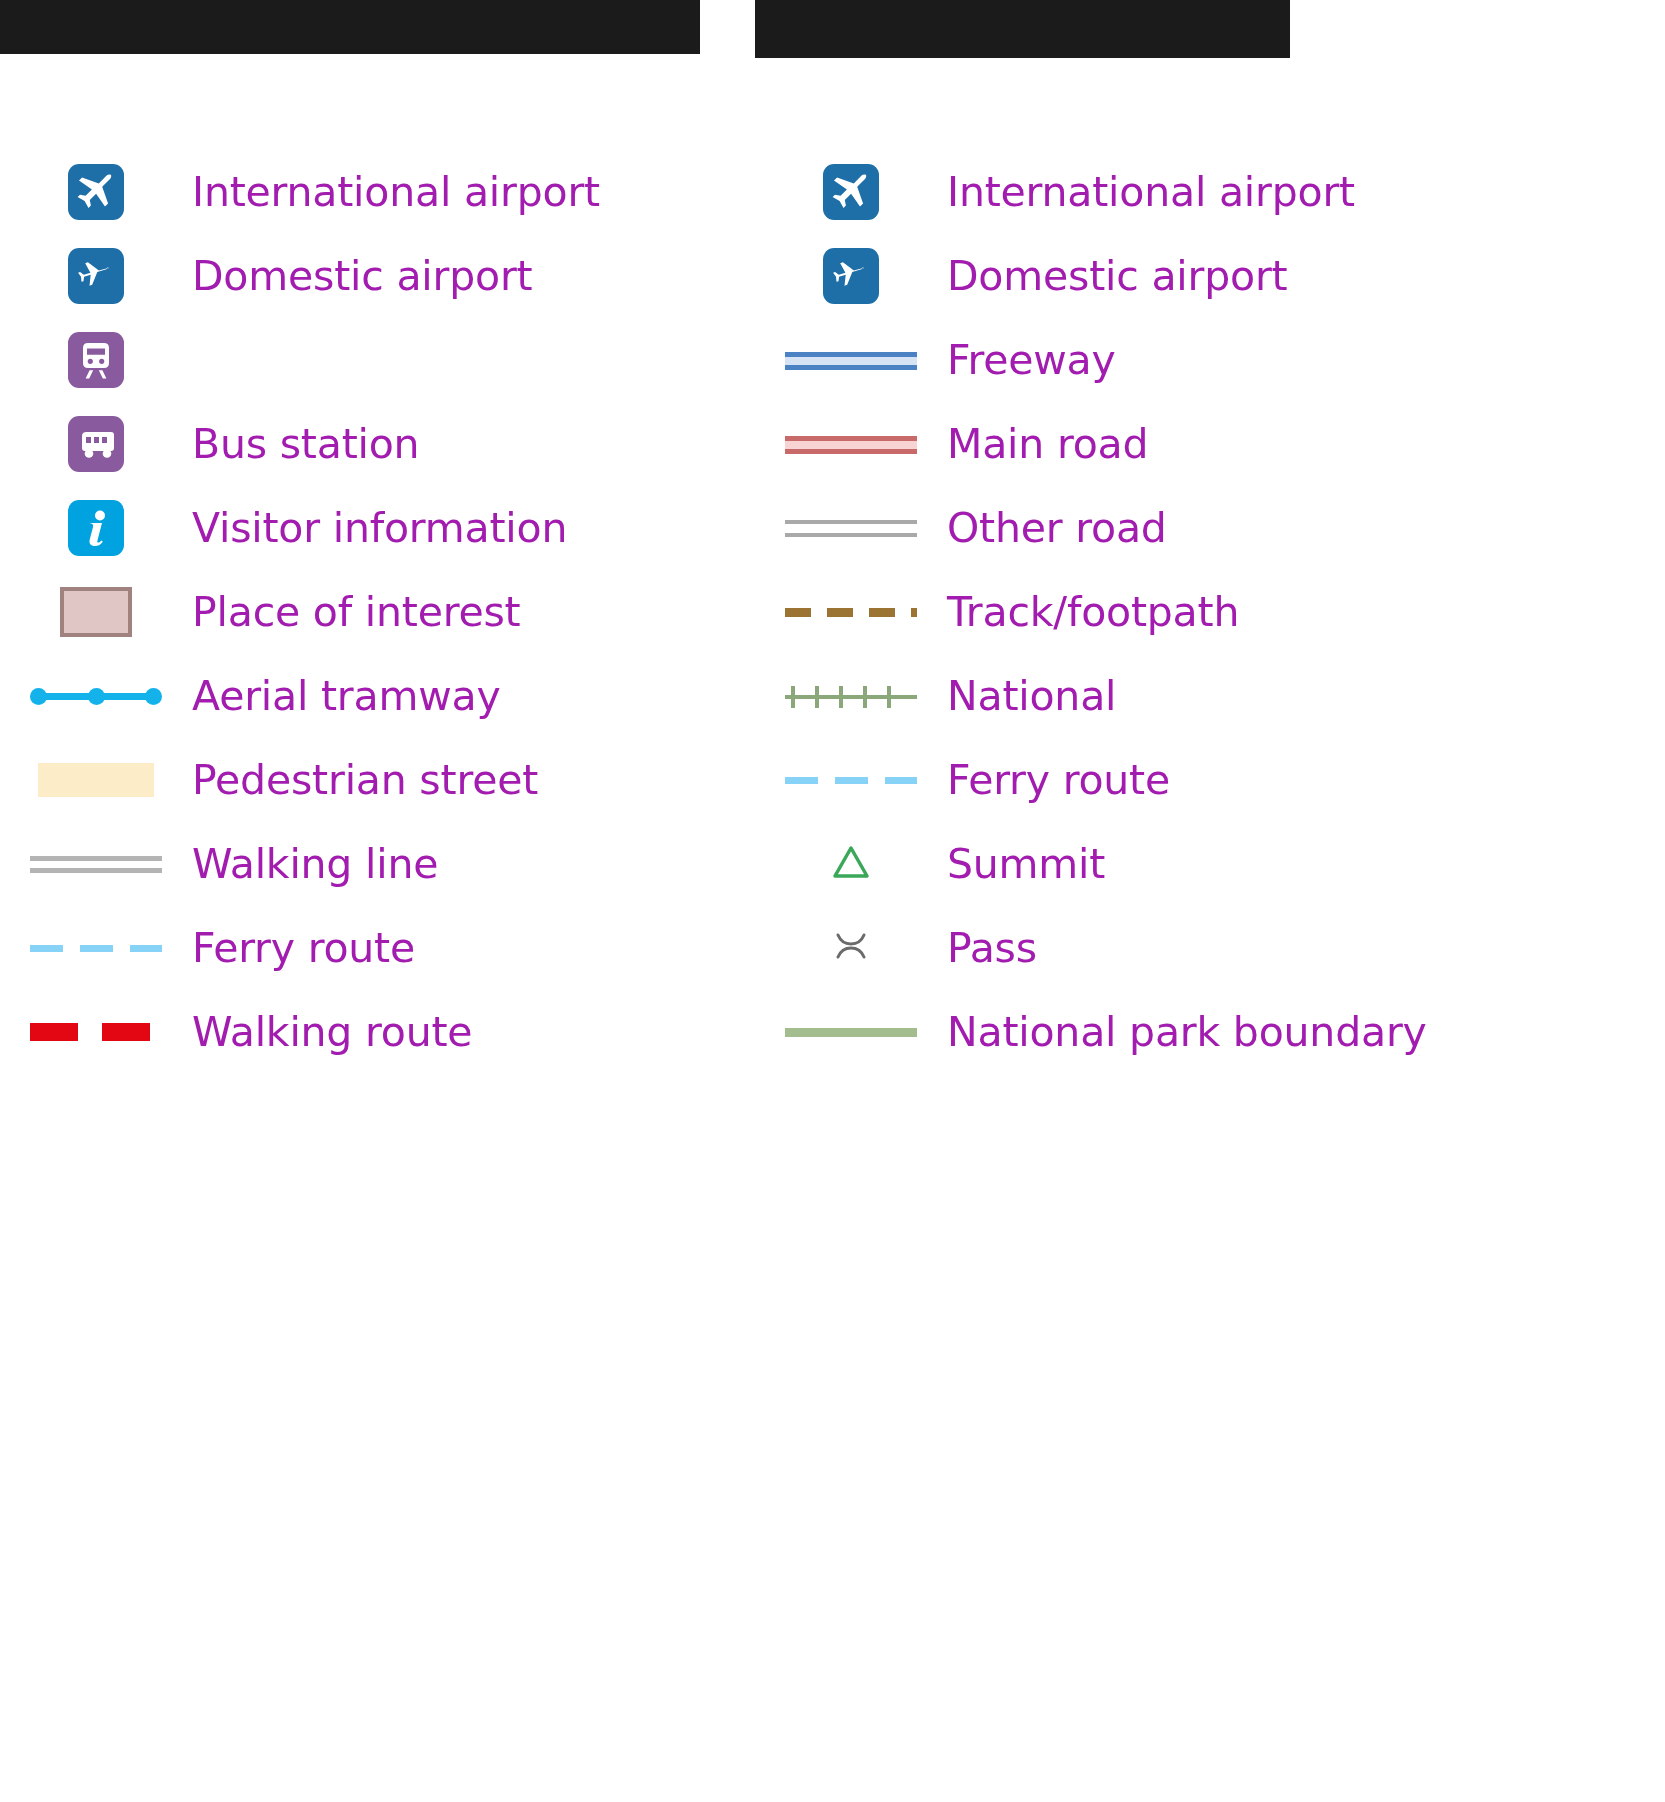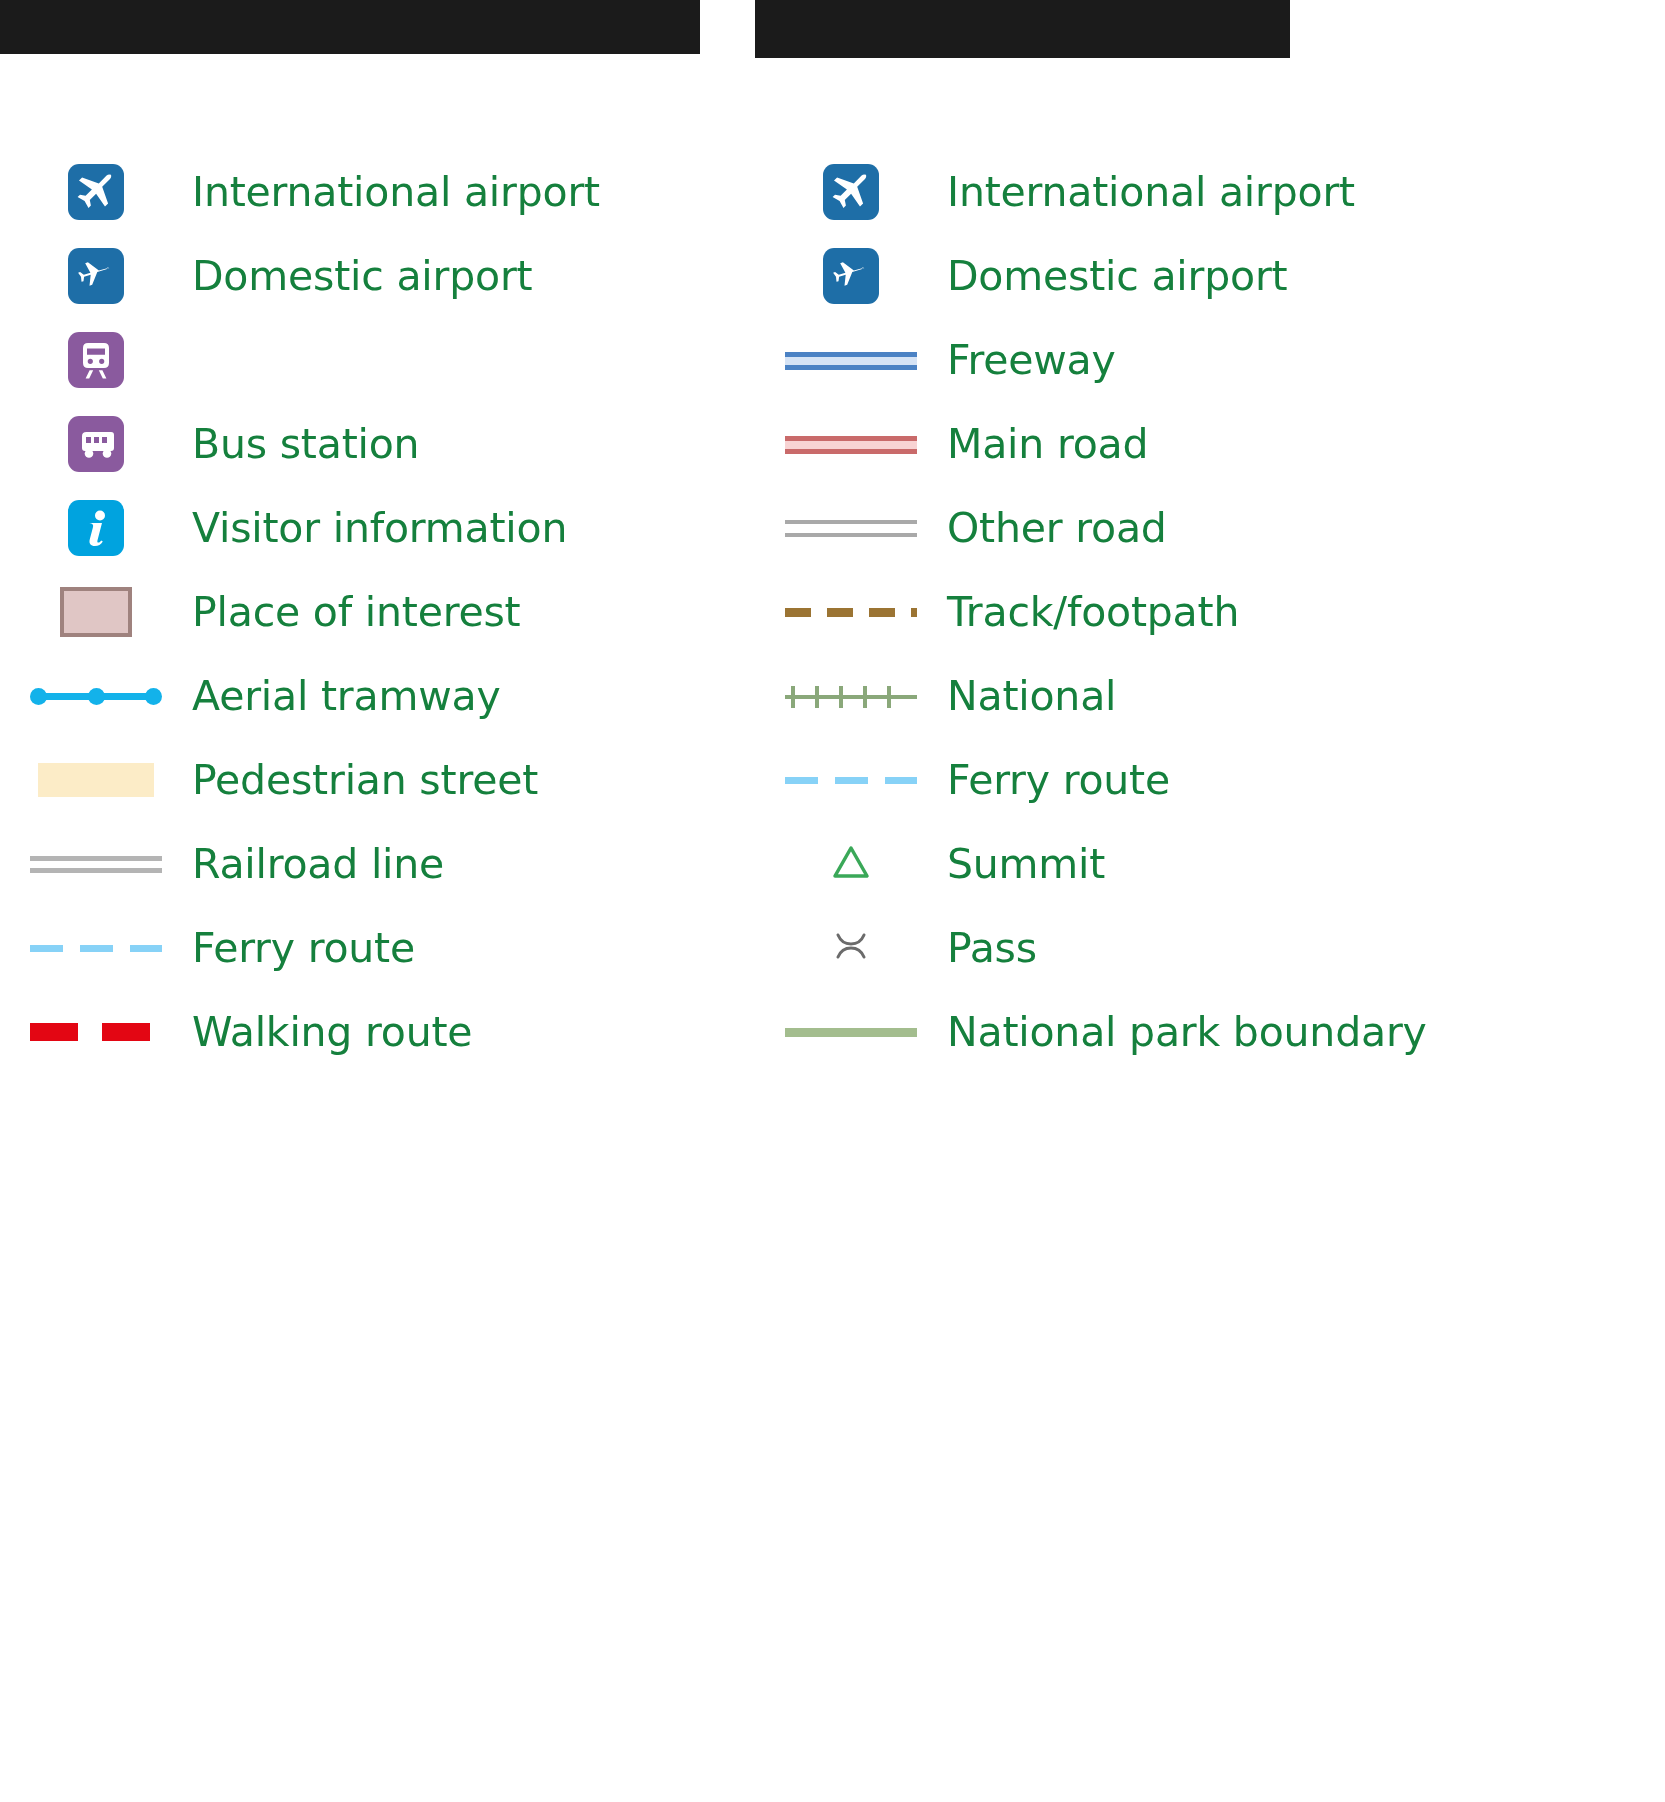--- a/index.html
+++ b/index.html
@@ -68,21 +68,21 @@
     align-items: center;
     justify-content: center;
     position: relative;
   }
   .column-right .sym-cell {
     width: 192px;
     min-width: 192px;
   }
   .label {
     font-size: 41px;
-    color: #15803d;
+    color: #a21caf;
     font-family: "DejaVu Sans", sans-serif;
     white-space: nowrap;
     letter-spacing: -0.2px;
   }
 
   
   .icon-sq {
     width: 56px;
     height: 56px;
     border-radius: 11px;
@@ -339,21 +339,21 @@
         </div>
         <span class="label">Pedestrian street</span>
       </div>
 
       <div class="legend-row">
         <div class="sym-cell">
           <span class="line-wrap">
             <span class="rail-line-grey"></span>
           </span>
         </div>
-        <span class="label">Railroad line</span>
+        <span class="label">Walking line</span>
       </div>
 
       <div class="legend-row">
         <div class="sym-cell">
           <span class="line-wrap">
             <span class="ferry-dash"></span>
           </span>
         </div>
         <span class="label">Ferry route</span>
       </div>

